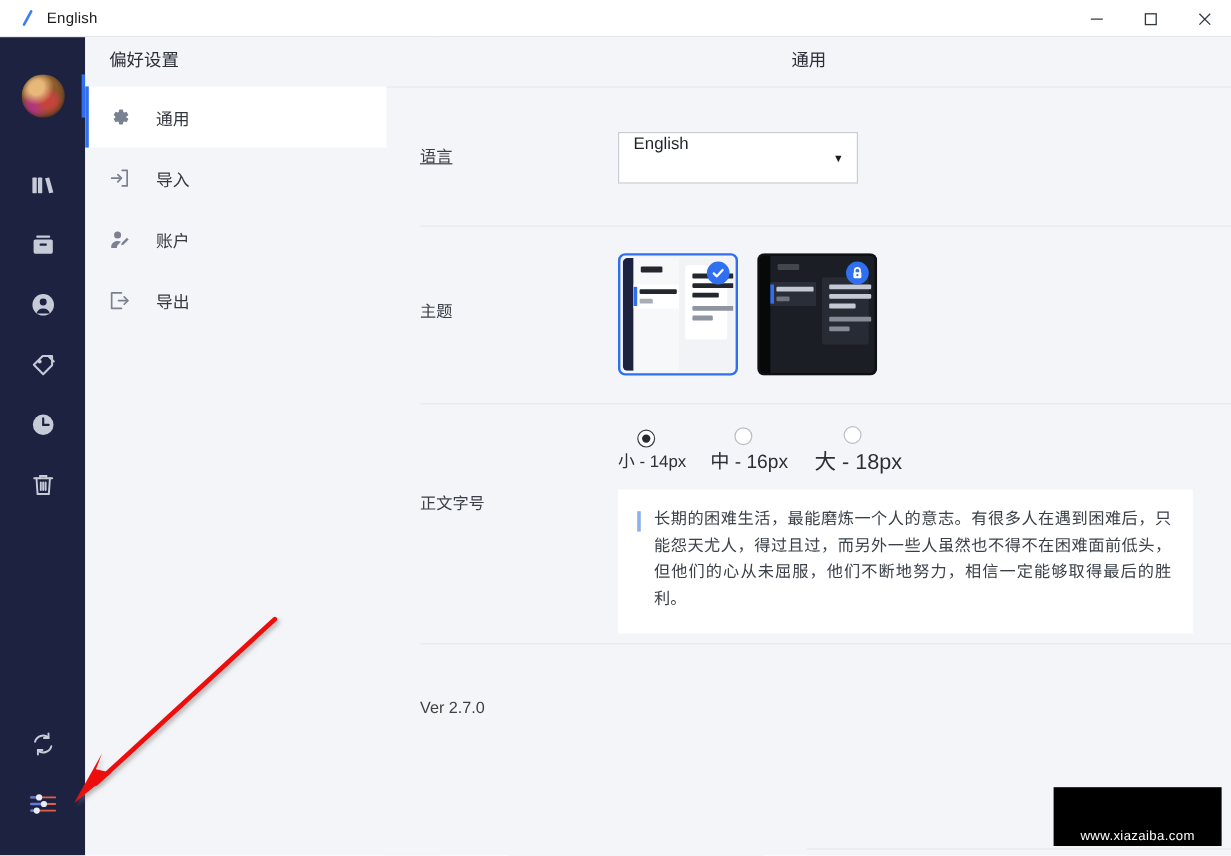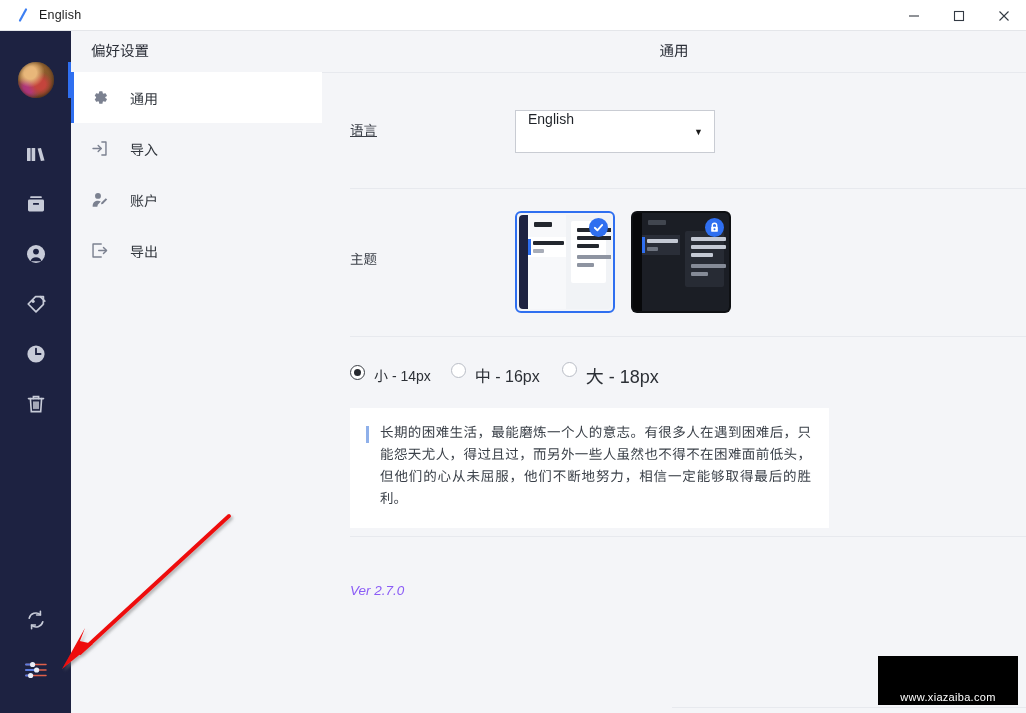--- a/index.html
+++ b/index.html
@@ -284,21 +284,23 @@
   .row-font { min-height: 200px; }
   .row-font .row-label { padding-top: 75px; }
   .row-font .row-body { padding-top: 22px; padding-right: 10px; }
   .radios {
     display: flex;
     align-items: center;
     height: 34px;
   }
   .radio {
     display: flex;
+    align-items: center;
     margin-right: 20px;
+    flex-direction: column;
   }
   .radio .dot {
     width: 15px; height: 15px;
     border-radius: 50%;
     border: 1px solid #b9bdc6;
     background: #ffffff;
     box-sizing: border-box;
     position: relative;
     margin-right: 9px;
     flex: 0 0 15px;
@@ -337,21 +339,21 @@
     font-size: 13.5px;
     line-height: 22px;
     color: #3b4149;
     text-align: justify;
   }
 
   
   .row-version { height: 110px; }
   .row-version .row-label { padding-top: 45px; }
   .row-version .row-body { padding-top: 45px; }
-  .version-value { font-size: 13.5px; color: #8b5cf6; font-style: italic; }
+  .version-value { font-size: 13.5px; color: #404040; }
   .bottom-rule {
     position: absolute;
     left: 350px; right: 0; top: 676px;
     height: 1px;
     background: #e7e9ee;
   }
 
   
   .arrow-layer {
     position: absolute;
@@ -624,20 +626,21 @@
                   <span class="bar c5"></span>
                 </div>
               </div>
             </div>
           </div>
 
         </div>
       </div>
 
       <div class="row row-font">
+        <div class="row-label">正文字号</div>
         <div class="row-body">
           <div class="radios">
             <div class="radio s1 checked">
               <span class="dot"></span>
               <span class="rlabel">小 - 14px</span>
             </div>
             <div class="radio s2">
               <span class="dot"></span>
               <span class="rlabel">中 - 16px</span>
             </div>

